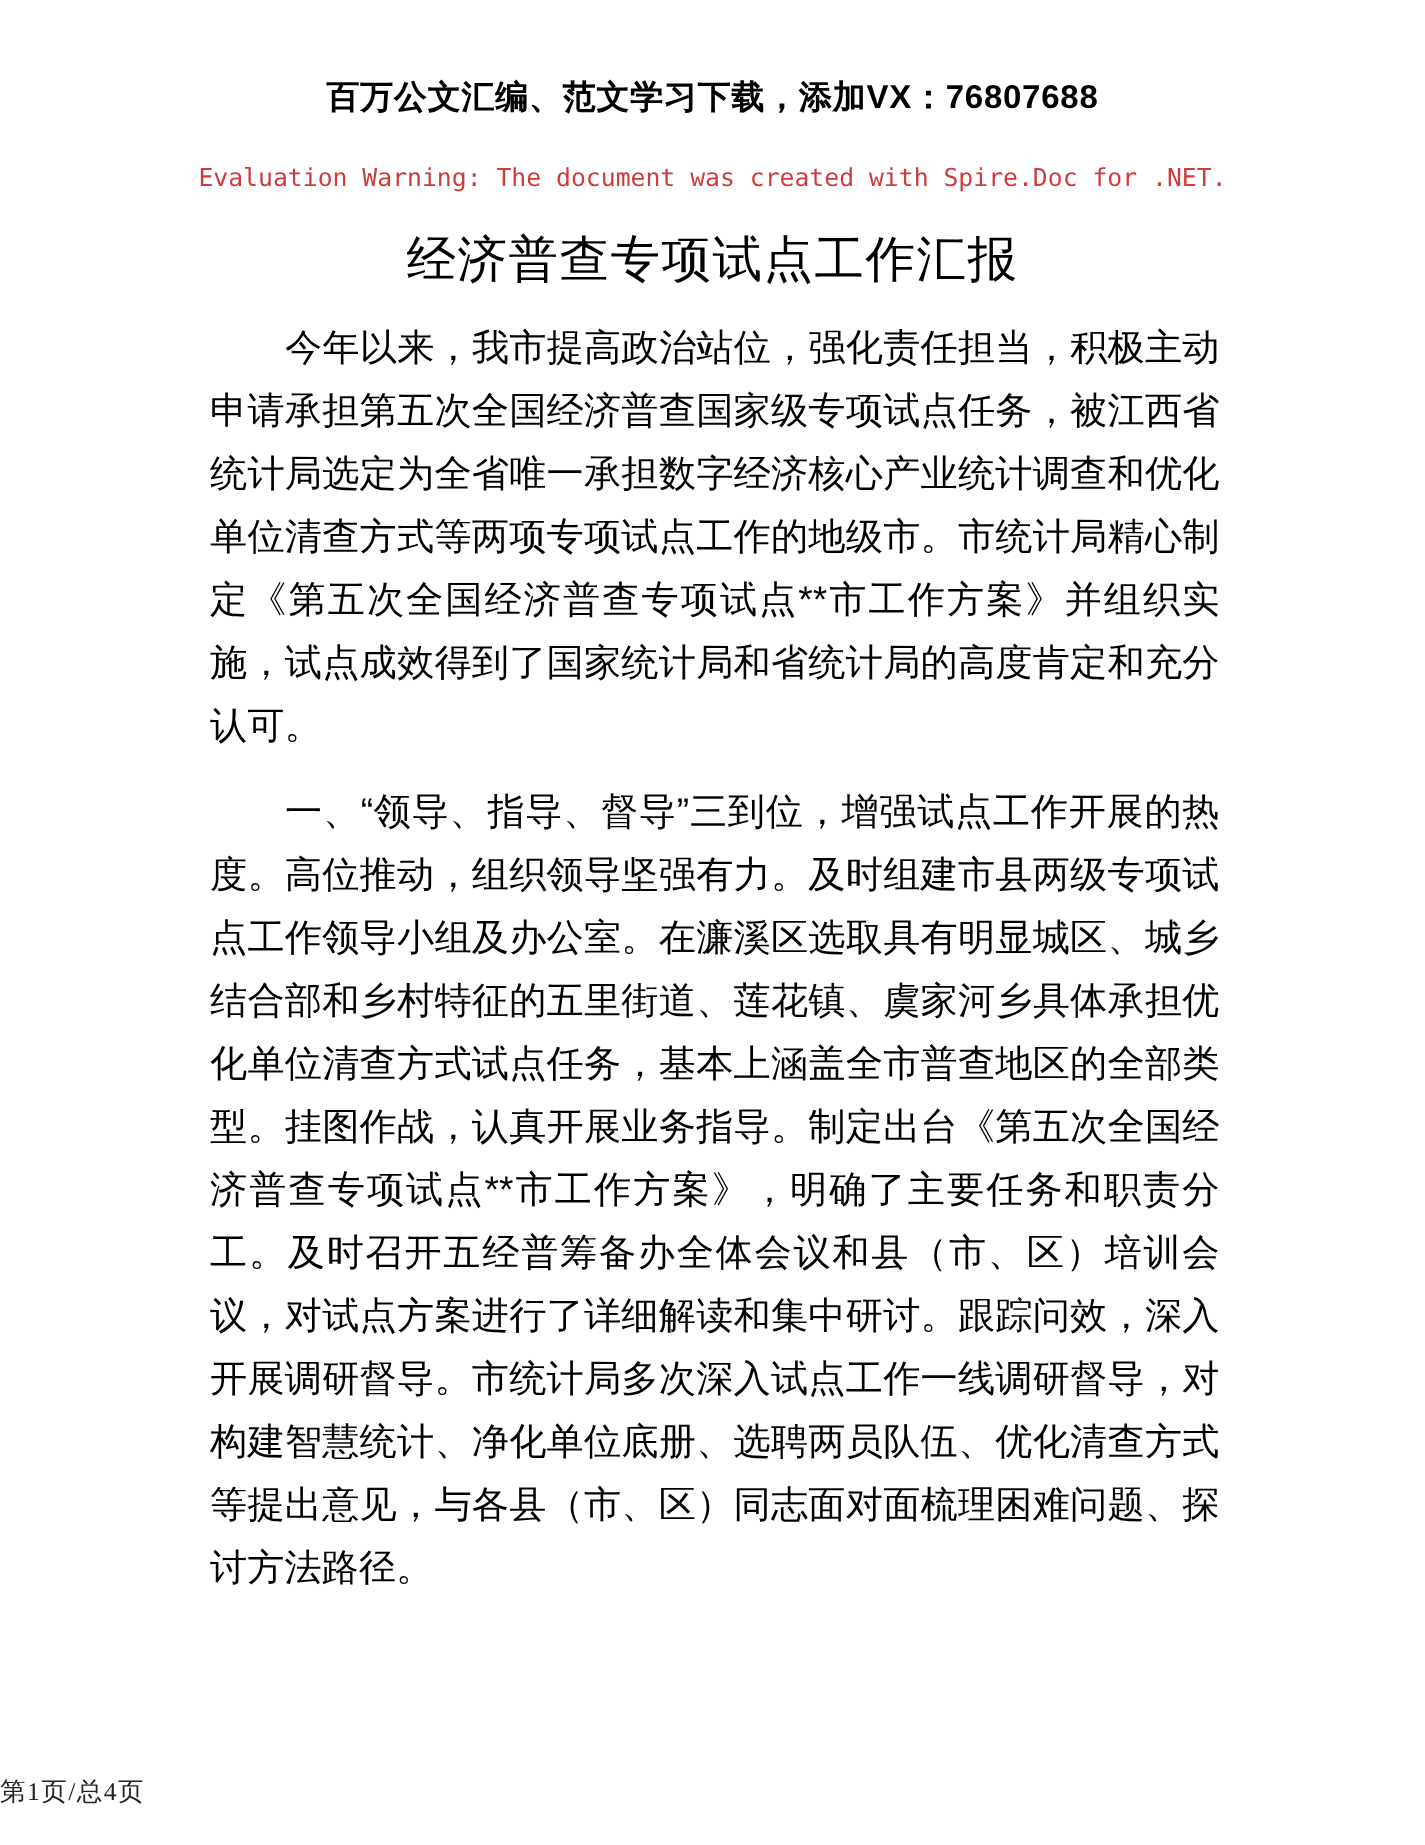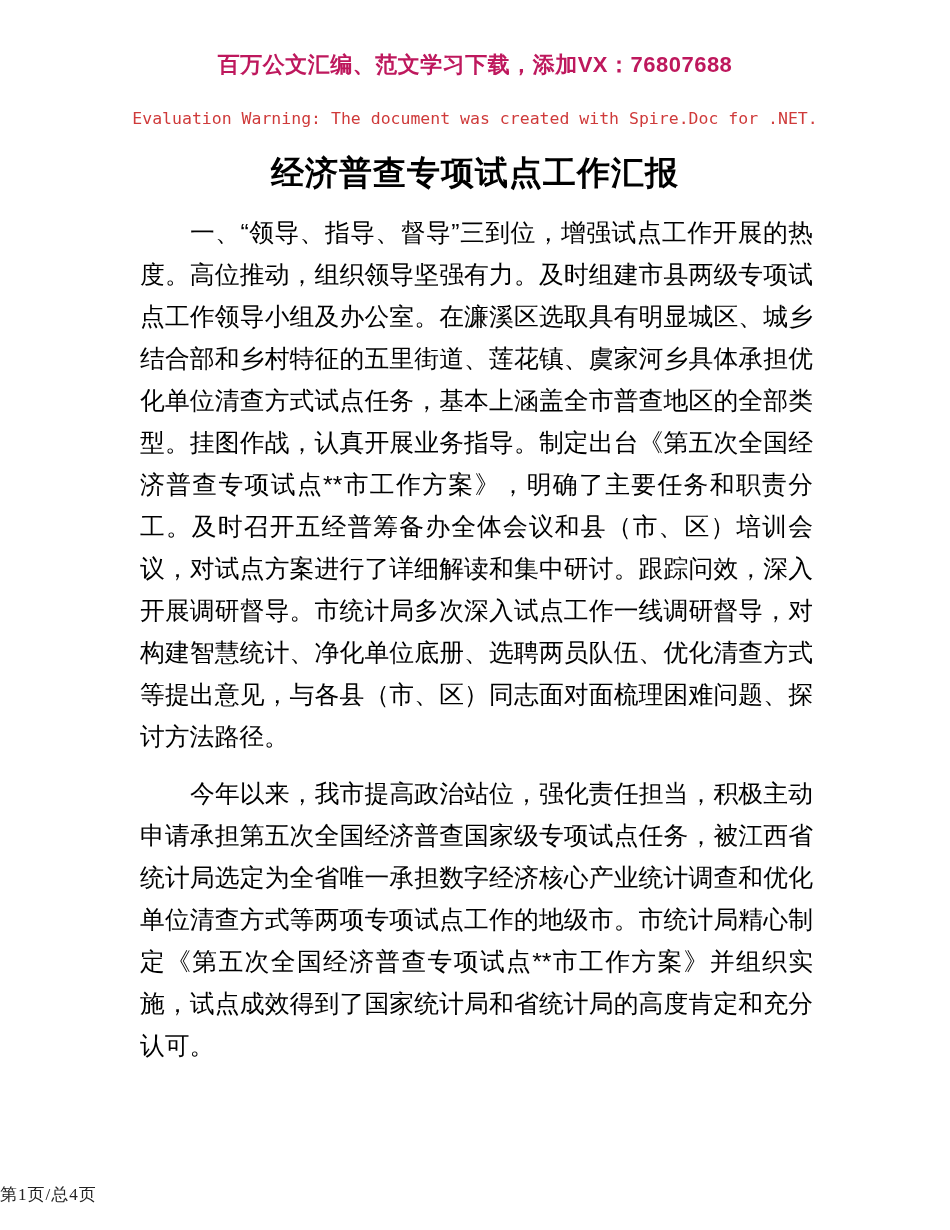--- a/index.html
+++ b/index.html
@@ -32,21 +32,21 @@
     margin-top: 26px;
     text-align: center;
     font-family: "DejaVu Sans Mono", monospace;
     font-size: 16.5px;
     line-height: 26px;
   }
   .title {
     margin: 18px 0 16px 0;
     text-align: center;
     font-size: 33px;
-    font-weight: bold;
+    font-weight: normal;
     line-height: 46px;
     letter-spacing: 1px;
     color: #000000;
   }
   .content {
     margin-left: 140px;
     margin-top: 15px;
     width: 673px;
     color: #000000;
   }
@@ -70,28 +70,28 @@
     line-height: 24px;
     color: #222222;
     letter-spacing: 1px;
   }
 </style>
 </head>
 <body>
 
 <div class="page">
 
-  <div class="banner" style="color: #be185d;">百万公文汇编、范文学习下载，添加VX：76807688</div>
+  <div class="banner" style="color: #000000;">百万公文汇编、范文学习下载，添加VX：76807688</div>
 
   <div class="warning" style="color: rgb(207, 58, 58);">Evaluation Warning: The document was created with Spire.Doc for .NET.</div>
 
   <h1 class="title">经济普查专项试点工作汇报</h1>
 
   <div class="content">
+    <p>今年以来，我市提高政治站位，强化责任担当，积极主动申请承担第五次全国经济普查国家级专项试点任务，被江西省统计局选定为全省唯一承担数字经济核心产业统计调查和优化单位清查方式等两项专项试点工作的地级市。市统计局精心制定《第五次全国经济普查专项试点**市工作方案》并组织实施，试点成效得到了国家统计局和省统计局的高度肯定和充分认可。</p>
     <p>一、“领导、指导、督导”三到位，增强试点工作开展的热度。高位推动，组织领导坚强有力。及时组建市县两级专项试点工作领导小组及办公室。在濂溪区选取具有明显城区、城乡结合部和乡村特征的五里街道、莲花镇、虞家河乡具体承担优化单位清查方式试点任务，基本上涵盖全市普查地区的全部类型。挂图作战，认真开展业务指导。制定出台《第五次全国经济普查专项试点**市工作方案》，明确了主要任务和职责分工。及时召开五经普筹备办全体会议和县（市、区）培训会议，对试点方案进行了详细解读和集中研讨。跟踪问效，深入开展调研督导。市统计局多次深入试点工作一线调研督导，对构建智慧统计、净化单位底册、选聘两员队伍、优化清查方式等提出意见，与各县（市、区）同志面对面梳理困难问题、探讨方法路径。</p>
-    <p>今年以来，我市提高政治站位，强化责任担当，积极主动申请承担第五次全国经济普查国家级专项试点任务，被江西省统计局选定为全省唯一承担数字经济核心产业统计调查和优化单位清查方式等两项专项试点工作的地级市。市统计局精心制定《第五次全国经济普查专项试点**市工作方案》并组织实施，试点成效得到了国家统计局和省统计局的高度肯定和充分认可。</p>
   </div>
 
   <div class="footer">
     <span>第1页/总4页</span>
   </div>
 
 </div>
 
 </body></html>

